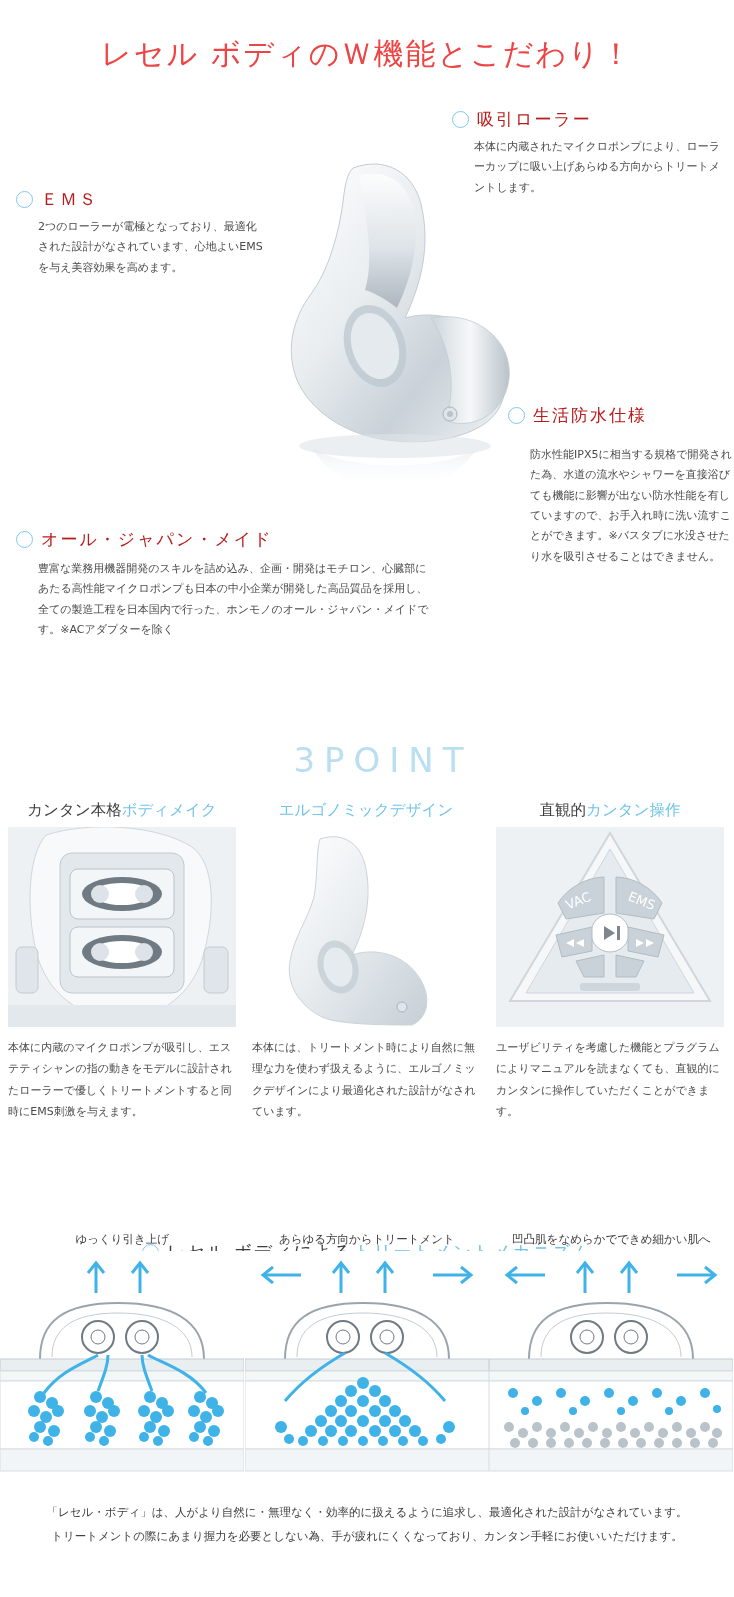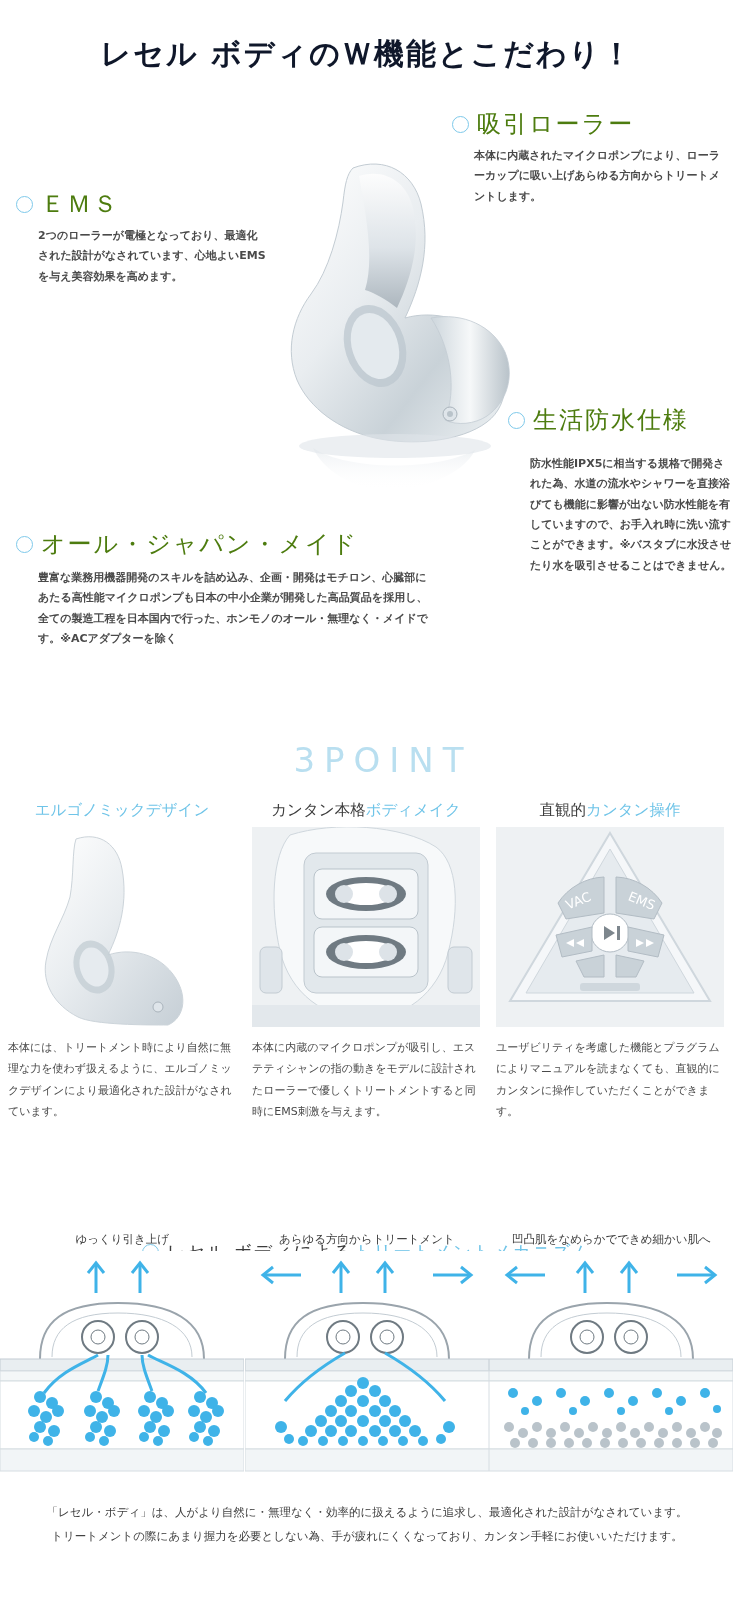--- a/index.html
+++ b/index.html
@@ -13,50 +13,49 @@
     overflow:hidden;
   }
   .page { position:relative; width:734px; height:1597px; }
 
   
   .main-title {
     position:absolute; top:34px; left:0; width:734px;
     text-align:center;
     font-size:30px;
     letter-spacing:2px;
-    color:#0f172a;
-    font-family:"DejaVu Sans", sans-serif;
-    font-weight:bold;
+    color:#ef4444;
+    font-family:"DejaVu Sans", sans-serif;
+    font-weight:normal;
   }
 
   
   .circ {
     display:inline-block;
     width:17px; height:17px;
     border:1.5px solid #7ec9ea;
     border-radius:50%;
     vertical-align:middle;
     margin-right:8px;
   }
 
   .feat { position:absolute; }
   .feat .head {
-    color:#4d7c0f;
-    font-size:24px;
+    color:#b91c1c;
+    font-size:17px;
     letter-spacing:2px;
     white-space:nowrap;
     font-family:"DejaVu Sans", sans-serif;
     display:flex; align-items:center;
   }
   .feat .body {
     font-size:11px;
     line-height:1.85;
     color:#4a4a4a;
     font-family:"DejaVu Sans", sans-serif;
-    font-weight:bold;
   }
 
   
   #feat-suction { top:108px; left:452px; width:270px; }
   #feat-suction .body { margin-top:6px; margin-left:22px; }
 
   #feat-ems { top:188px; left:16px; width:250px; }
   #feat-ems .body { margin-top:6px; margin-left:22px; }
 
   #feat-water { top:404px; left:508px; width:226px; }
@@ -214,26 +213,59 @@
       <span>生活防水仕様</span>
     </div>
     <div class="body">防水性能IPX5に相当する規格で開発された為、水道の流水やシャワーを直接浴びても機能に影響が出ない防水性能を有していますので、お手入れ時に洗い流すことができます。※バスタブに水没させたり水を吸引させることはできません。</div>
   </div>
 
   <div class="feat" id="feat-made">
     <div class="head">
       <span class="circ"></span>
       <span>オール・ジャパン・メイド</span>
     </div>
-    <div class="body">豊富な業務用機器開発のスキルを詰め込み、企画・開発はモチロン、心臓部にあたる高性能マイクロポンプも日本の中小企業が開発した高品質品を採用し、全ての製造工程を日本国内で行った、ホンモノのオール・無理なく・メイドです。※ACアダプターを除く</div>
+    <div class="body">豊富な業務用機器開発のスキルを詰め込み、企画・開発はモチロン、心臓部にあたる高性能マイクロポンプも日本の中小企業が開発した高品質品を採用し、全ての製造工程を日本国内で行った、ホンモノのオール・ジャパン・メイドです。※ACアダプターを除く</div>
   </div>
 
   <div class="threepoint">3POINT</div>
 
   <div class="cols">
+
+    <div class="col">
+      <div class="ctitle"><span>カンタン本格</span><span class="accent">ボディメイク</span></div>
+      <div class="cimg">
+        <svg width="228" height="200" viewBox="0 0 228 200" xmlns="http://www.w3.org/2000/svg">
+          <rect x="0" y="0" width="228" height="200" fill="#eef1f3"></rect>
+
+          <path d="M38 8 C82 -6 150 -2 184 20 C206 36 208 80 196 126 C186 166 152 192 114 192
+                   C72 192 38 166 28 124 C18 80 20 28 38 8 Z" fill="#f7f9fa" stroke="#cfd7dd"></path>
+          <rect x="52" y="26" width="124" height="140" rx="12" fill="#e2e8ec" stroke="#c2cbd2"></rect>
+
+          <g>
+            <rect x="62" y="42" width="104" height="50" rx="8" fill="#f3f6f8" stroke="#b9c3ca"></rect>
+            <ellipse cx="114" cy="67" rx="40" ry="17" fill="#6f7a82"></ellipse>
+            <ellipse cx="114" cy="67" rx="30" ry="11" fill="#ffffff"></ellipse>
+            <ellipse cx="92" cy="67" rx="9" ry="9" fill="#dde3e8"></ellipse>
+            <ellipse cx="136" cy="67" rx="9" ry="9" fill="#dde3e8"></ellipse>
+          </g>
+          <g>
+            <rect x="62" y="100" width="104" height="50" rx="8" fill="#f3f6f8" stroke="#b9c3ca"></rect>
+            <ellipse cx="114" cy="125" rx="40" ry="17" fill="#6f7a82"></ellipse>
+            <ellipse cx="114" cy="125" rx="30" ry="11" fill="#ffffff"></ellipse>
+            <ellipse cx="92" cy="125" rx="9" ry="9" fill="#dde3e8"></ellipse>
+            <ellipse cx="136" cy="125" rx="9" ry="9" fill="#dde3e8"></ellipse>
+          </g>
+
+          <rect x="8" y="120" width="22" height="46" rx="6" fill="#dfe5ea" stroke="#c2cbd2"></rect>
+          <rect x="196" y="120" width="24" height="46" rx="6" fill="#dfe5ea" stroke="#c2cbd2"></rect>
+          <rect x="0" y="178" width="228" height="22" fill="#e3e8ec"></rect>
+        </svg>
+      </div>
+      <div class="ctext">本体に内蔵のマイクロポンプが吸引し、エステティシャンの指の動きをモデルに設計されたローラーで優しくトリートメントすると同時にEMS刺激を与えます。</div>
+    </div>
 
     <div class="col mid">
       <div class="ctitle"><span></span><span>エルゴノミックデザイン</span></div>
       <div class="cimg">
         <svg width="228" height="200" viewBox="0 0 228 200" xmlns="http://www.w3.org/2000/svg">
           <rect x="0" y="0" width="228" height="200" fill="#ffffff"></rect>
           <path d="M68 12 C92 4 110 18 114 42 C120 74 112 104 100 128
                    C124 120 150 128 164 146 C180 166 178 190 160 198
                    C138 198 86 198 70 190 C46 178 34 156 38 134 C42 110 56 92 62 70
                    C66 48 64 24 68 12 Z" fill="url(#g1b)" stroke="#ccd4da"></path>
@@ -243,53 +275,20 @@
               <stop offset="45%" stop-color="#e9edf0"></stop>
               <stop offset="100%" stop-color="#c6cfd6"></stop>
             </linearGradient>
           </defs>
           <ellipse cx="86" cy="140" rx="20" ry="27" transform="rotate(-16 86 140)" fill="#c4ced5" opacity="0.8"></ellipse>
           <ellipse cx="86" cy="140" rx="14" ry="20" transform="rotate(-16 86 140)" fill="#e6ebef"></ellipse>
           <circle cx="150" cy="180" r="5" fill="#dfe5ea" stroke="#aab4bc"></circle>
         </svg>
       </div>
       <div class="ctext">本体には、トリートメント時により自然に無理な力を使わず扱えるように、エルゴノミックデザインにより最適化された設計がなされています。</div>
-    </div>
-
-    <div class="col">
-      <div class="ctitle"><span>カンタン本格</span><span class="accent">ボディメイク</span></div>
-      <div class="cimg">
-        <svg width="228" height="200" viewBox="0 0 228 200" xmlns="http://www.w3.org/2000/svg">
-          <rect x="0" y="0" width="228" height="200" fill="#eef1f3"></rect>
-
-          <path d="M38 8 C82 -6 150 -2 184 20 C206 36 208 80 196 126 C186 166 152 192 114 192
-                   C72 192 38 166 28 124 C18 80 20 28 38 8 Z" fill="#f7f9fa" stroke="#cfd7dd"></path>
-          <rect x="52" y="26" width="124" height="140" rx="12" fill="#e2e8ec" stroke="#c2cbd2"></rect>
-
-          <g>
-            <rect x="62" y="42" width="104" height="50" rx="8" fill="#f3f6f8" stroke="#b9c3ca"></rect>
-            <ellipse cx="114" cy="67" rx="40" ry="17" fill="#6f7a82"></ellipse>
-            <ellipse cx="114" cy="67" rx="30" ry="11" fill="#ffffff"></ellipse>
-            <ellipse cx="92" cy="67" rx="9" ry="9" fill="#dde3e8"></ellipse>
-            <ellipse cx="136" cy="67" rx="9" ry="9" fill="#dde3e8"></ellipse>
-          </g>
-          <g>
-            <rect x="62" y="100" width="104" height="50" rx="8" fill="#f3f6f8" stroke="#b9c3ca"></rect>
-            <ellipse cx="114" cy="125" rx="40" ry="17" fill="#6f7a82"></ellipse>
-            <ellipse cx="114" cy="125" rx="30" ry="11" fill="#ffffff"></ellipse>
-            <ellipse cx="92" cy="125" rx="9" ry="9" fill="#dde3e8"></ellipse>
-            <ellipse cx="136" cy="125" rx="9" ry="9" fill="#dde3e8"></ellipse>
-          </g>
-
-          <rect x="8" y="120" width="22" height="46" rx="6" fill="#dfe5ea" stroke="#c2cbd2"></rect>
-          <rect x="196" y="120" width="24" height="46" rx="6" fill="#dfe5ea" stroke="#c2cbd2"></rect>
-          <rect x="0" y="178" width="228" height="22" fill="#e3e8ec"></rect>
-        </svg>
-      </div>
-      <div class="ctext">本体に内蔵のマイクロポンプが吸引し、エステティシャンの指の動きをモデルに設計されたローラーで優しくトリートメントすると同時にEMS刺激を与えます。</div>
     </div>
 
     <div class="col">
       <div class="ctitle"><span>直観的</span><span class="accent">カンタン操作</span></div>
       <div class="cimg">
         <svg width="228" height="200" viewBox="0 0 228 200" xmlns="http://www.w3.org/2000/svg">
           <rect x="0" y="0" width="228" height="200" fill="#eef1f3"></rect>
           <path d="M114 6 L214 174 L14 174 Z" fill="#f5f7f9" stroke="#cfd7dd" stroke-width="2"></path>
           <path d="M114 22 L198 166 L30 166 Z" fill="#e6ebef" stroke="#cfd7dd"></path>
 

